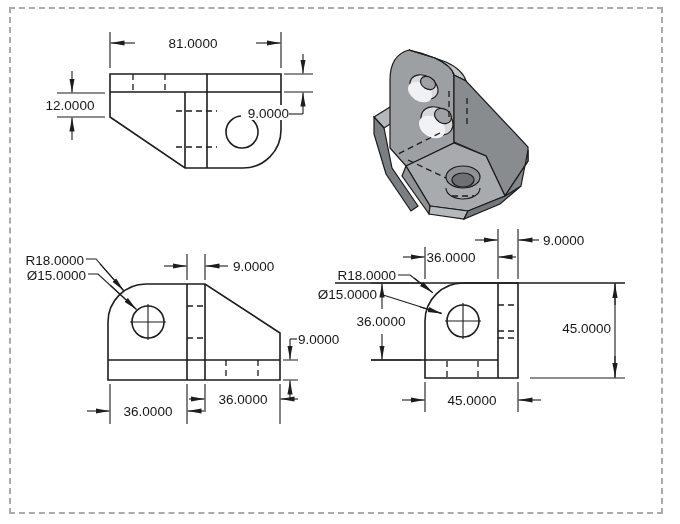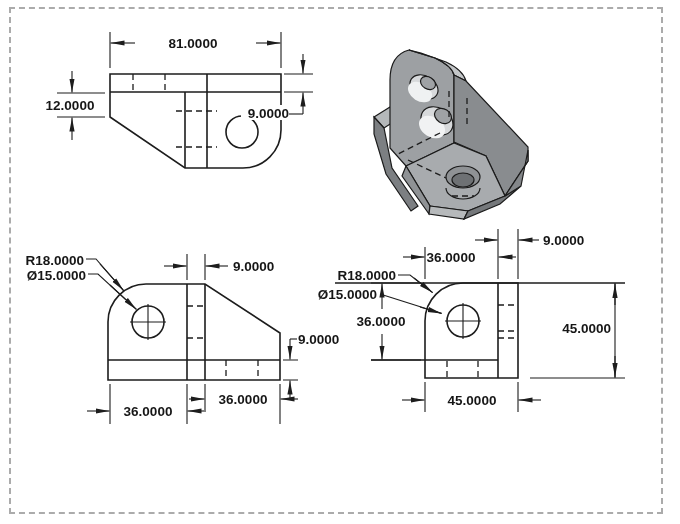--- a/index.html
+++ b/index.html
@@ -1,17 +1,17 @@
 <!DOCTYPE html>
 <html><head>
 <meta charset="utf-8">
 <style>
   html,body{margin:0;padding:0;background:#ffffff;}
   .canvas{position:relative;width:680px;height:524px;background:#ffffff;overflow:hidden;
-          font-family:"Liberation Sans",sans-serif;font-weight:bold;}
+          font-family:"Liberation Sans",sans-serif;}
   .page-border{position:absolute;left:9px;top:7px;width:650px;height:503px;
                border:2px dashed #ababab;pointer-events:none;}
   svg{position:absolute;left:0;top:0;}
   svg text{font-family:"Liberation Sans",sans-serif;font-size:13.5px;fill:#161616;}
   .part{stroke:#1d1d1d;stroke-width:1.6;fill:none;stroke-linecap:butt;}
   .hid{stroke:#1d1d1d;stroke-width:1.3;fill:none;stroke-dasharray:6 4;}
   .dim{stroke:#1d1d1d;stroke-width:1.1;fill:none;}
   .iso-e{stroke:#1b1b1b;stroke-width:1.2;}
 </style>
 </head>

